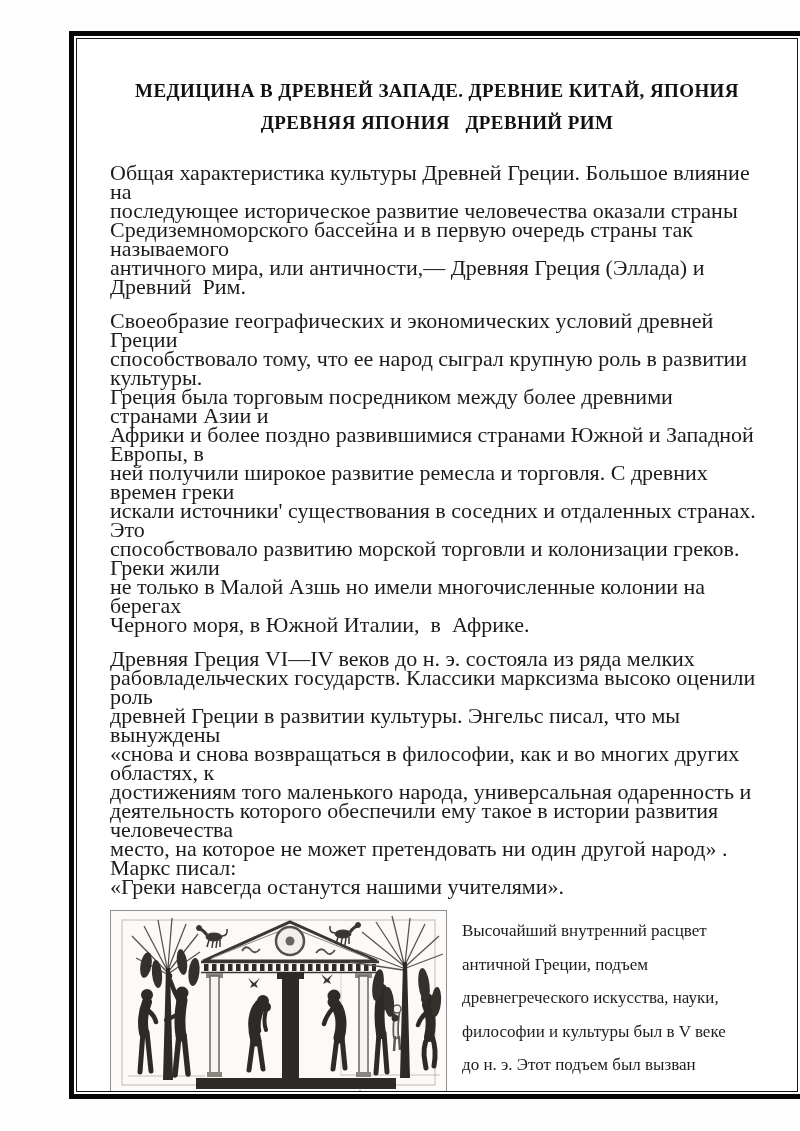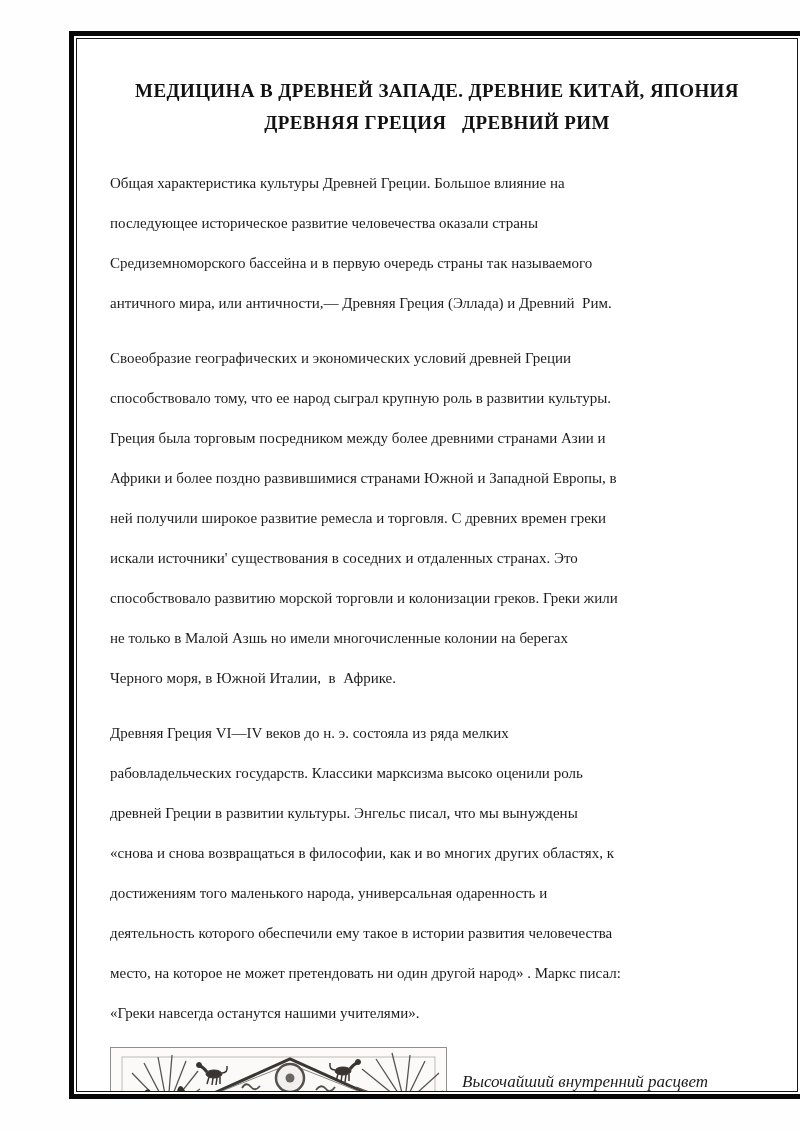--- a/index.html
+++ b/index.html
@@ -31,32 +31,31 @@
     text-align: center;
     font-size: 19px;
     font-weight: bold;
     line-height: 32px;
     letter-spacing: 0.4px;
     color: #121212;
   }
   .title span { display: block; white-space: pre-wrap; }
   .para {
     white-space: pre-wrap;
-    font-size: 15px;
-    line-height: 40px;
+    font-size: 22px;
+    line-height: 19px;
     margin: 15px 0 0 0;
     color: #1c1c1c;
   }
   .para.first { margin-top: 24px; }
   .figure-row {
     margin-top: 14px;
     display: flex;
     gap: 15px;
-    align-items: flex-end;
-    font-style: italic;
+    align-items: flex-start;
   }
   .figure {
     flex: 0 0 337px;
     width: 337px; height: 185px;
   }
   .figure svg { display: block; width: 337px; height: 185px; }
   .side-text {
     margin: 4px 0 0 0;
     font-size: 17px;
     line-height: 33.5px;
@@ -65,21 +64,21 @@
 </style>
 </head>
 <body>
 
 <div class="page">
   <div class="frame">
     <div class="frame-inner">
 
       <h1 class="title">
         <span>МЕДИЦИНА В ДРЕВНЕЙ ЗАПАДЕ. ДРЕВНИЕ КИТАЙ, ЯПОНИЯ</span>
-        <span>ДРЕВНЯЯ ГРЕЦИЯ   ДРЕВНИЙ РИМ</span>
+        <span>ДРЕВНЯЯ ЯПОНИЯ   ДРЕВНИЙ РИМ</span>
       </h1>
 
       <p class="para first">Общая характеристика культуры Древней Греции. Большое влияние на
 последующее историческое развитие человечества оказали страны
 Средиземноморского бассейна и в первую очередь страны так называемого
 античного мира, или античности,— Древняя Греция (Эллада) и Древний  Рим.</p>
       <p class="para">Своеобразие географических и экономических условий древней Греции
 способствовало тому, что ее народ сыграл крупную роль в развитии культуры.
 Греция была торговым посредником между более древними странами Азии и
 Африки и более поздно развившимися странами Южной и Западной Европы, в

